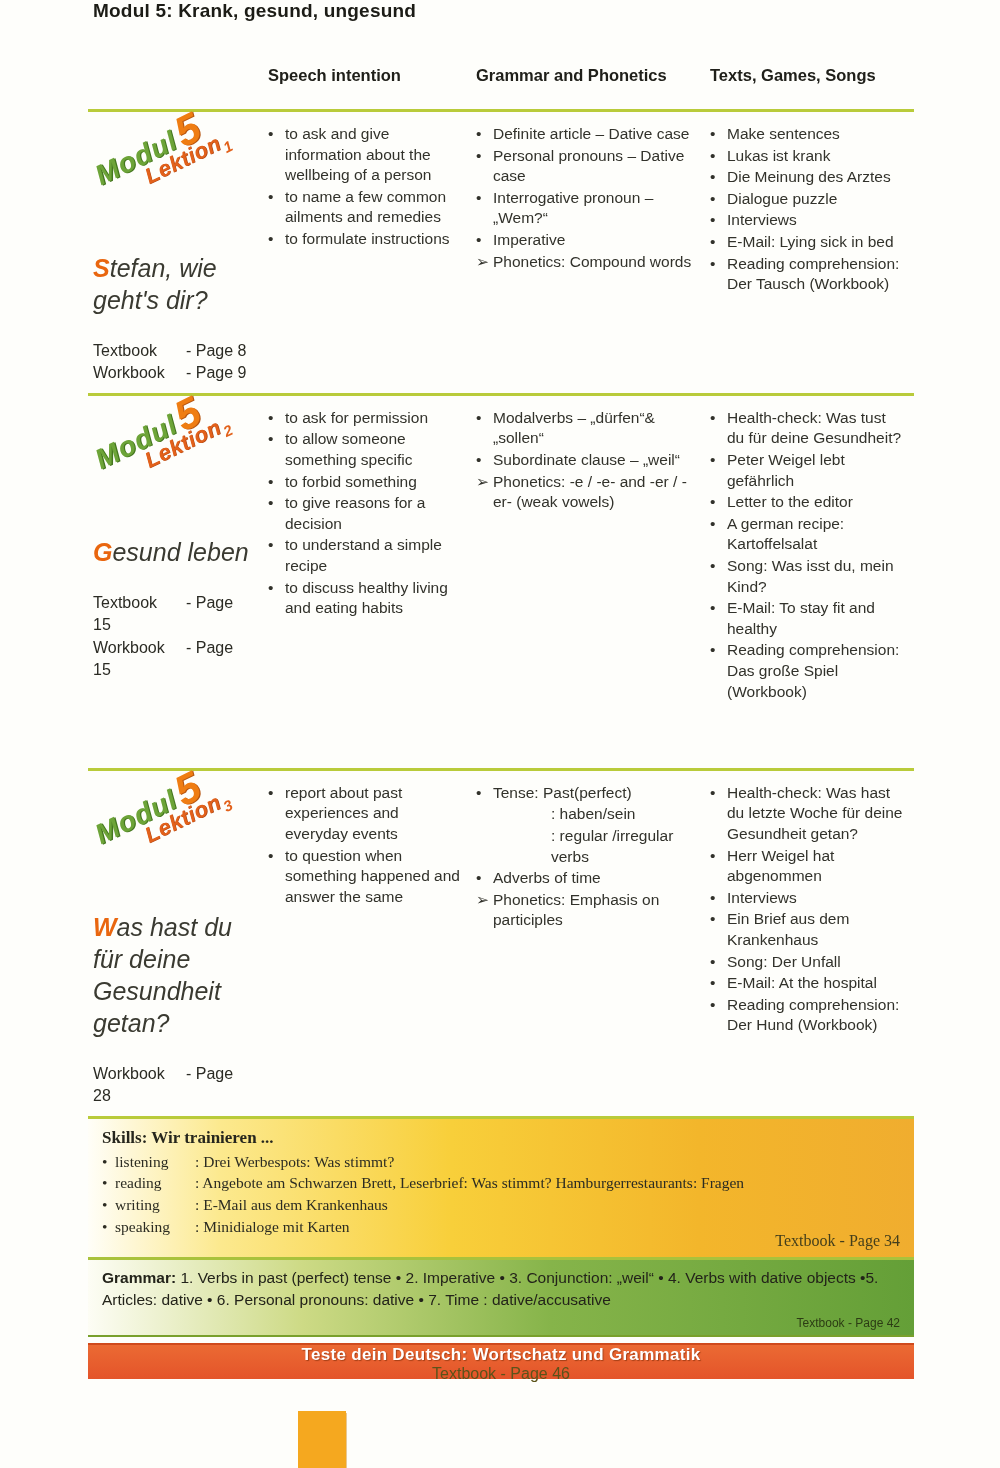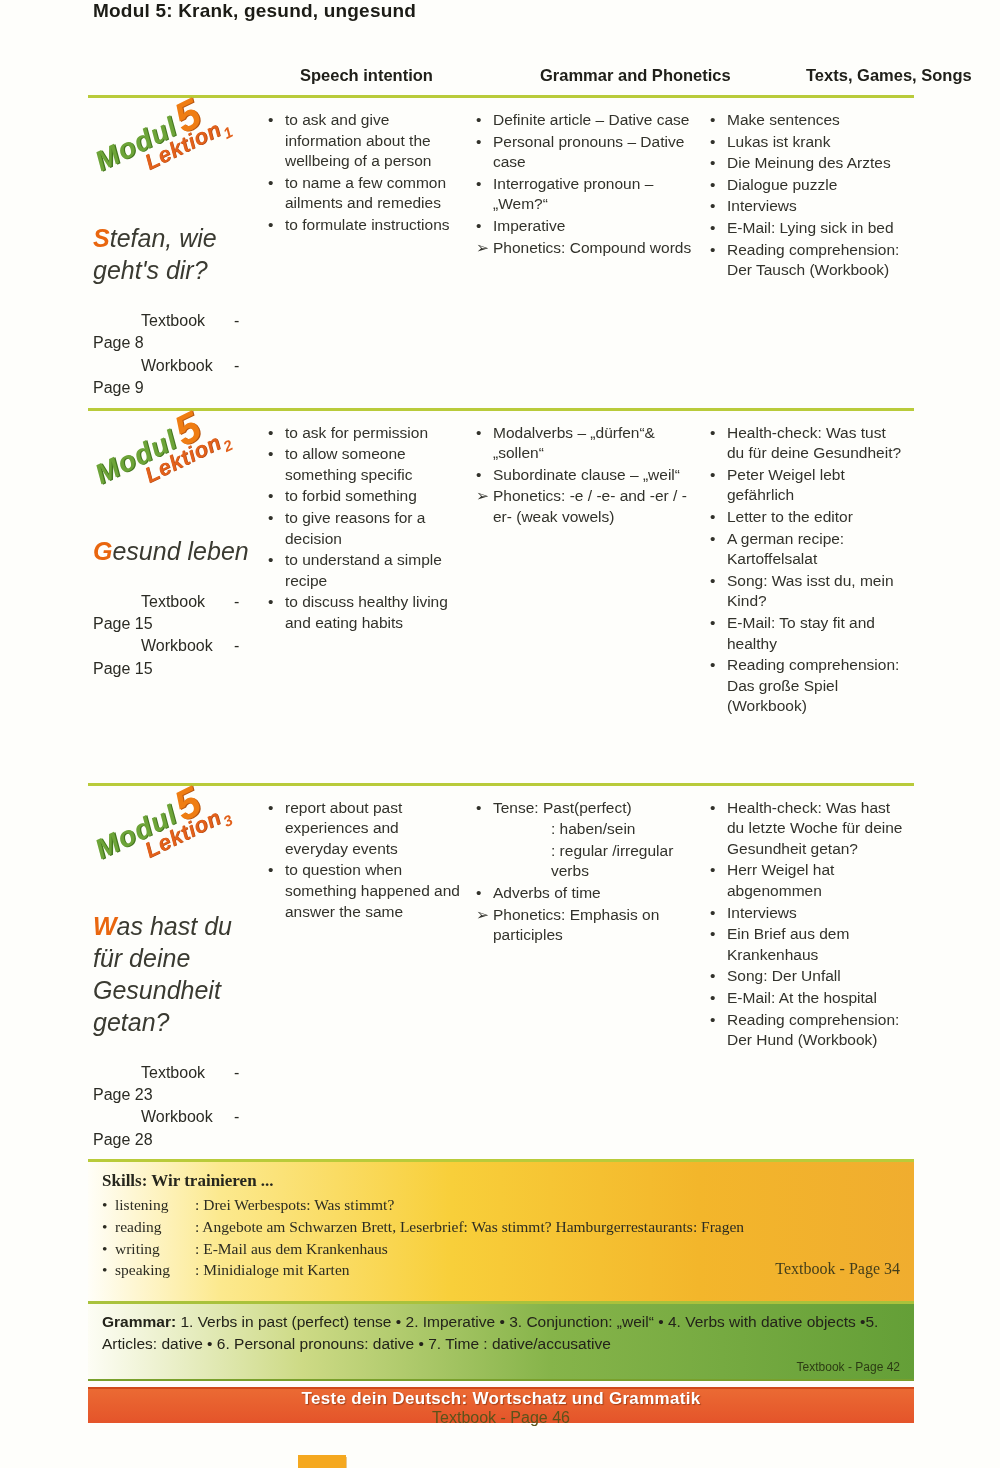--- a/index.html
+++ b/index.html
@@ -12,21 +12,21 @@
   }
   .sheet{position:relative;width:1000px;height:1468px;overflow:hidden;}
   .content{margin-left:88px;width:826px;}
 
   .heading{
     font-size:19px;font-weight:bold;color:#1c1c16;
     margin:0;margin-left:5px;letter-spacing:.2px;
   }
 
   .grid{display:grid;grid-template-columns:175px 208px 234px 209px;}
-  .table-head{margin-top:44px;border-bottom:3px solid #b9cb3a;padding-bottom:10px;gap:32px;}
+  .table-head{margin-top:44px;border-bottom:3px solid #b9cb3a;padding-bottom:24px;}
   .col-head{font-weight:bold;font-size:16.5px;color:#20201a;padding-left:5px;}
 
   .lesson-row{border-bottom:3px solid #b9cb3a;padding-top:12px;}
   .r1{min-height:222px;}
   .r2{min-height:360px;}
   .r3{min-height:296px;}
 
   .cell{padding:0 10px 8px 5px;}
   .li{display:flex;font-size:15.5px;line-height:1.33;margin-bottom:1px;}
   .li .marker{flex:0 0 17px;width:17px;}
@@ -40,39 +40,39 @@
     position:absolute;left:6px;top:30px;width:170px;
     transform:rotate(-26deg);transform-origin:left center;
     font-style:italic;font-weight:bold;line-height:.85;white-space:nowrap;
   }
   .logo-modul{font-size:28px;color:#6da438;letter-spacing:1px;text-shadow:1px 1px 0 #44761f;}
   .logo-five{font-size:42px;color:#ef7d13;position:relative;top:2px;left:3px;text-shadow:1px 1px 0 #b55410;}
   .logo-row2{margin-left:44px;margin-top:0px;}
   .logo-lektion{font-size:22px;color:#e2611b;letter-spacing:.5px;text-shadow:.5px .5px 0 #a84010;}
   .logo-lnum{font-size:15px;color:#e2611b;position:relative;top:6px;left:1px;}
 
-  .lesson-title{font-style:italic;font-size:25px;line-height:1.28;color:#3a3a31;margin-top:0;}
+  .lesson-title{font-style:italic;font-size:25px;line-height:1.28;color:#3a3a31;margin-top:16px;}
   .title-initial{color:#e9660f;font-weight:bold;}
   .pages{margin-top:24px;font-size:16px;color:#2b2b24;line-height:1.4;}
-  .pages .plabel{display:inline-block;width:93px;margin-left:48px;}
+  .pages .plabel{display:inline-block;width:93px;}
 
   
   .band-skills{
     position:relative;
     background:linear-gradient(to right,#fffef8 0%,#fce98e 16%,#f8cf3a 44%,#f3b62b 74%,#f0ad2f 100%);
     border-bottom:3px solid #a9c23c;
     padding:9px 16px 20px 14px;
     font-family:Liberation Serif, serif;
   }
   .skills-title{font-weight:bold;font-size:17px;color:#26261d;margin-bottom:3px;}
   .skill-row{display:flex;font-size:15.5px;line-height:1.4;color:#2c2c22;}
   .skill-bullet{width:13px;}
   .skill-label{width:80px;}
   .skill-desc{flex:1;}
-  .band-pageref{position:absolute;right:14px;bottom:23px;font-size:16px;color:#433e1b;}
+  .band-pageref{position:absolute;right:14px;bottom:7px;font-size:16px;color:#433e1b;}
 
   .band-grammar{
     position:relative;
     background:linear-gradient(to right,#fdfdf5 0%,#cdda85 26%,#86b44a 56%,#649f37 100%);
     border-bottom:2px solid #79a02c;
     padding:7px 16px 24px 14px;
   }
   .grammar-text{font-size:15.5px;line-height:1.42;width:790px;color:#23231a;}
   .gbold{font-weight:bold;}
   .grammar-pageref{position:absolute;right:14px;bottom:5px;font-size:12px;color:#2c3c14;}
@@ -287,21 +287,20 @@
         <div class="logo-wrap">
           <div class="logo">
             <span class="logo-modul">Modul</span><span class="logo-five">5</span>
             <div class="logo-row2">
               <span class="logo-lektion">Lektion</span><span class="logo-lnum">3</span>
             </div>
           </div>
         </div>
         <div class="lesson-title"><span class="title-initial">W</span><span>as hast du für deine Gesundheit getan?</span></div>
         <div class="pages">
-          <div><span class="plabel">Textbook</span><span>- Page 23</span></div>
           <div><span class="plabel">Workbook</span><span>- Page 28</span></div>
         </div>
       </div>
       <div class="cell">
           <div class="li">
             <span class="marker">•</span>
             <span class="txt">report about past experiences and everyday events</span>
           </div>
           <div class="li">
             <span class="marker">•</span>

